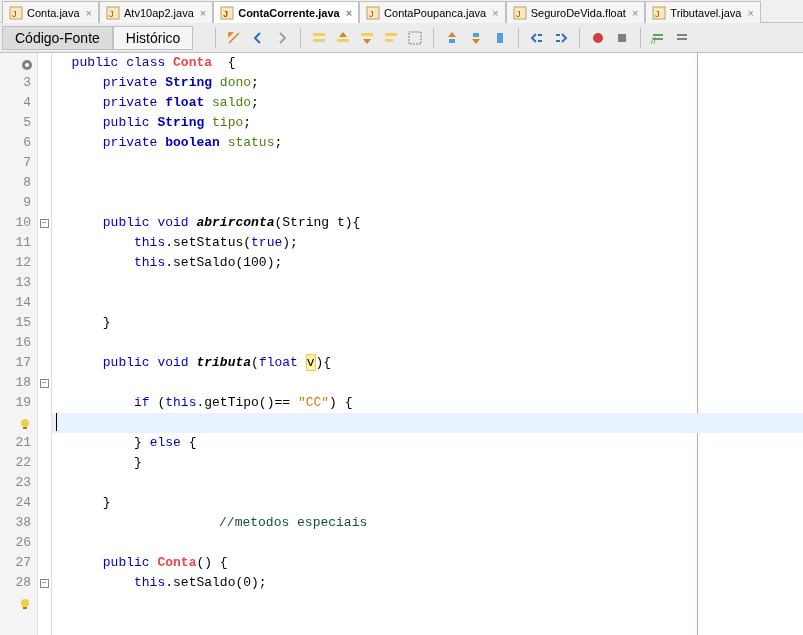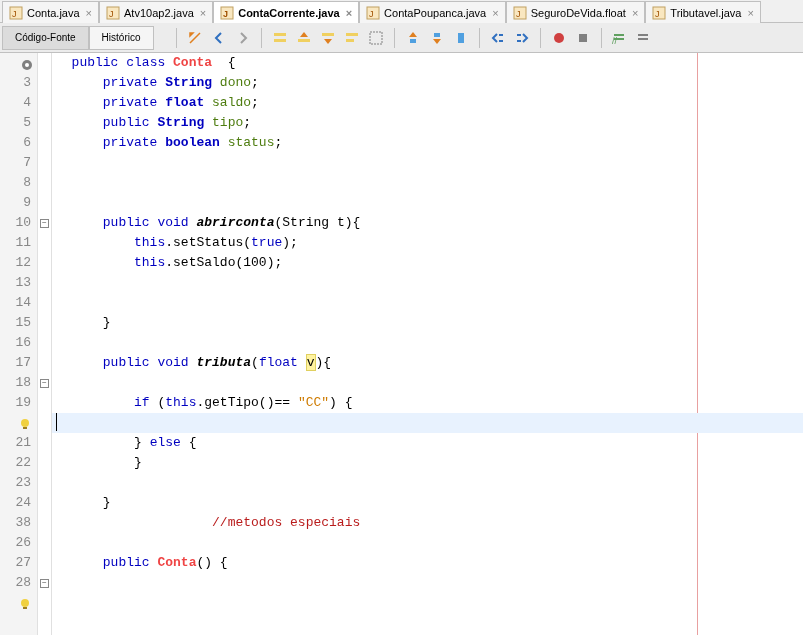--- a/index.html
+++ b/index.html
@@ -56,21 +56,21 @@
   .toolbar-row {
     display: flex;
     align-items: center;
     background: #ececec;
     border-bottom: 1px solid #c0c0c0;
     height: 30px;
     padding-left: 2px;
   }
   .view-tab {
     padding: 4px 12px;
-    font-size: 10px;
+    font-size: 14px;
     border: 1px solid #c0c0c0;
     background: #f5f5f5;
     cursor: pointer;
     height: 24px;
     display: flex;
     align-items: center;
   }
   .view-tab.active {
     background: #dcdcdc;
   }
@@ -158,21 +158,21 @@
     bottom: 0;
     left: 645px;
     width: 1px;
     background: #e8a0a0;
   }
   .kw { color: #0000c0; }
   .typ { color: #0000c0; font-weight: bold; }
   .fld { color: #4d7c0f; }
   .mtd { font-weight: bold; color: #000; font-style: italic; }
   .str { color: #ce7b00; }
-  .cmt { color: #b91c1c; }
+  .cmt { color: #14532d; margin-left: 7px; }
   .cls { color: #ef4444; font-weight: bold; }
   .glyph-bulb {
     width: 12px; height: 12px;
     display:inline-block;
   }
   .glyph-error {
     width: 10px; height: 10px;
     display:inline-block;
   }
   .hl-var { background:#fff3a0; border:1px solid #e0d060; padding:0 0; }
@@ -466,14 +466,15 @@
     <div class="ln"></div>
     <div class="ln">          <span class="kw">if</span><span> (</span><span class="kw">this</span><span>.getTipo()== </span><span class="str">"CC"</span><span>) {</span></div>
     <div class="ln hl"><span class="cursor"></span>              </div>
     <div class="ln">          <span>} </span><span class="kw">else</span><span> {</span></div>
     <div class="ln">          <span>}</span></div>
     <div class="ln"></div>
     <div class="ln">      <span>}</span></div>
     <div class="ln">                    <span class="cmt">//metodos especiais</span></div>
     <div class="ln"></div>
     <div class="ln">      <span class="kw">public</span> <span class="cls">Conta</span><span>() {</span></div>
+    <div class="ln">          <span class="kw">this</span><span>.setSaldo(0);</span></div>
   </div>
 </div>
 
 </body></html>

